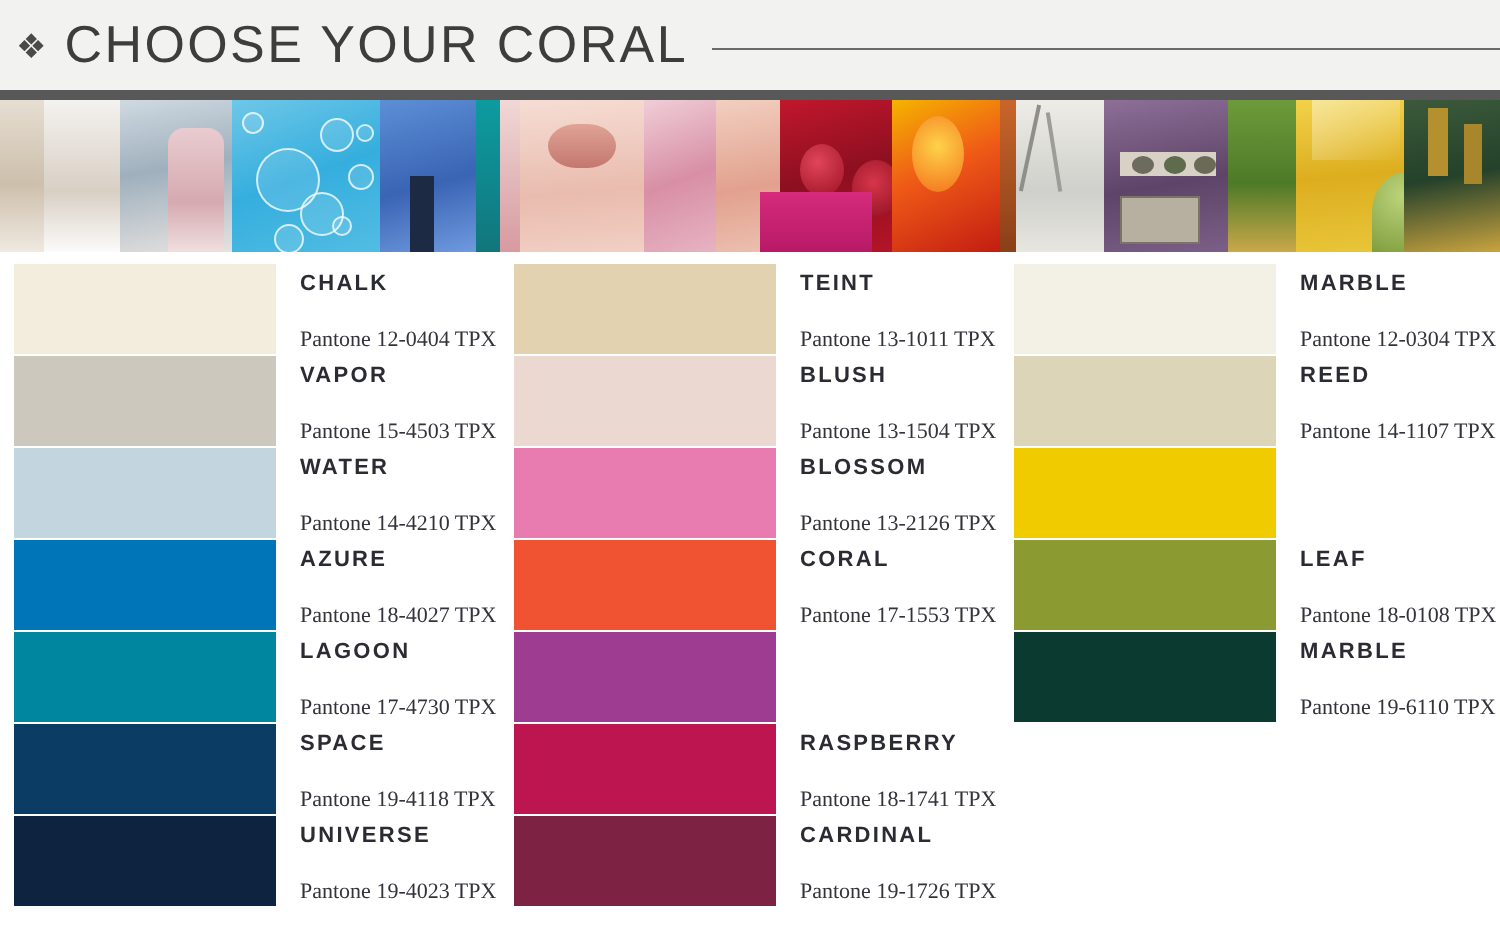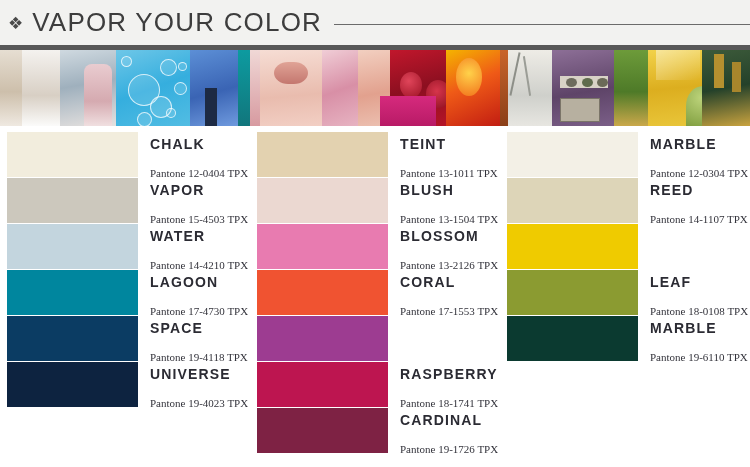--- a/index.html
+++ b/index.html
@@ -113,42 +113,42 @@
     margin-left: 7px;
     flex: 0 0 auto;
   }
   .swatch-text {
     padding-left: 12px;
     padding-top: 5px;
     line-height: 1.05;
   }
   .swatch-name {
     font-family: "Liberation Sans", sans-serif;
-    font-size: 14px;
+    font-size: 11px;
     font-weight: bold;
     letter-spacing: 1.15px;
     color: #2b2b33;
     white-space: nowrap;
   }
   .swatch-code {
     font-family: "Liberation Serif", serif;
     font-size: 11px;
     color: #33333b;
     margin-top: 16px;
     white-space: nowrap;
   }
 </style>
 </head>
 <body>
 
 <div class="page">
 
   <div class="header">
     <span class="header-bullet">❖</span>
-    <span class="header-title">VAPOR YOUR COLOR</span>
+    <span class="header-title">CHOOSE YOUR CORAL</span>
     <span class="header-rule"></span>
   </div>
   <div class="header-underbar"></div>
 
   <div class="banner">
 
     <div class="banner-panel bp1">
       <div class="banner-layer" style="left:0;width:22px;background:linear-gradient(180deg,#e6ded2,#cdbfab 55%,#efe9e1);"></div>
       <div class="banner-layer" style="left:22px;width:38px;background:linear-gradient(180deg,#f4f2ef,#d8cfc4 60%,#fbfbfa);"></div>
       <div class="banner-layer" style="left:60px;width:56px;background:linear-gradient(170deg,#cfd9e0,#9fb0bd 45%,#e6e2e0);"></div>
@@ -220,20 +220,27 @@
         </div>
       </div>
       <div class="swatch-row">
         <div class="swatch" style="background:#C3D5DE"></div>
         <div class="swatch-text">
           <div class="swatch-name">WATER</div>
           <div class="swatch-code">Pantone 14-4210 TPX</div>
         </div>
       </div>
       <div class="swatch-row">
+        <div class="swatch" style="background:#0076B8"></div>
+        <div class="swatch-text">
+          <div class="swatch-name">AZURE</div>
+          <div class="swatch-code">Pantone 18-4027 TPX</div>
+        </div>
+      </div>
+      <div class="swatch-row">
         <div class="swatch" style="background:#00869E"></div>
         <div class="swatch-text">
           <div class="swatch-name">LAGOON</div>
           <div class="swatch-code">Pantone 17-4730 TPX</div>
         </div>
       </div>
       <div class="swatch-row">
         <div class="swatch" style="background:#0B3C63"></div>
         <div class="swatch-text">
           <div class="swatch-name">SPACE</div>

